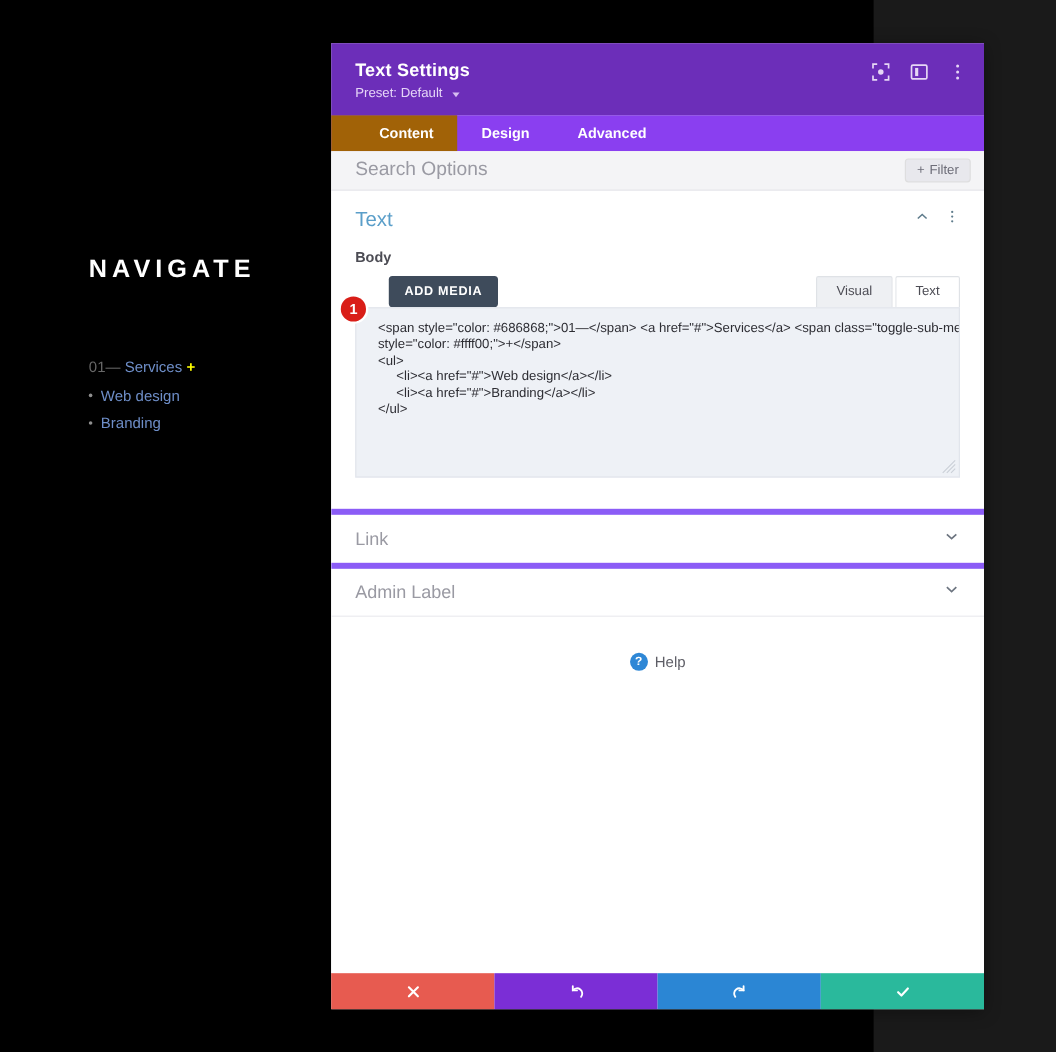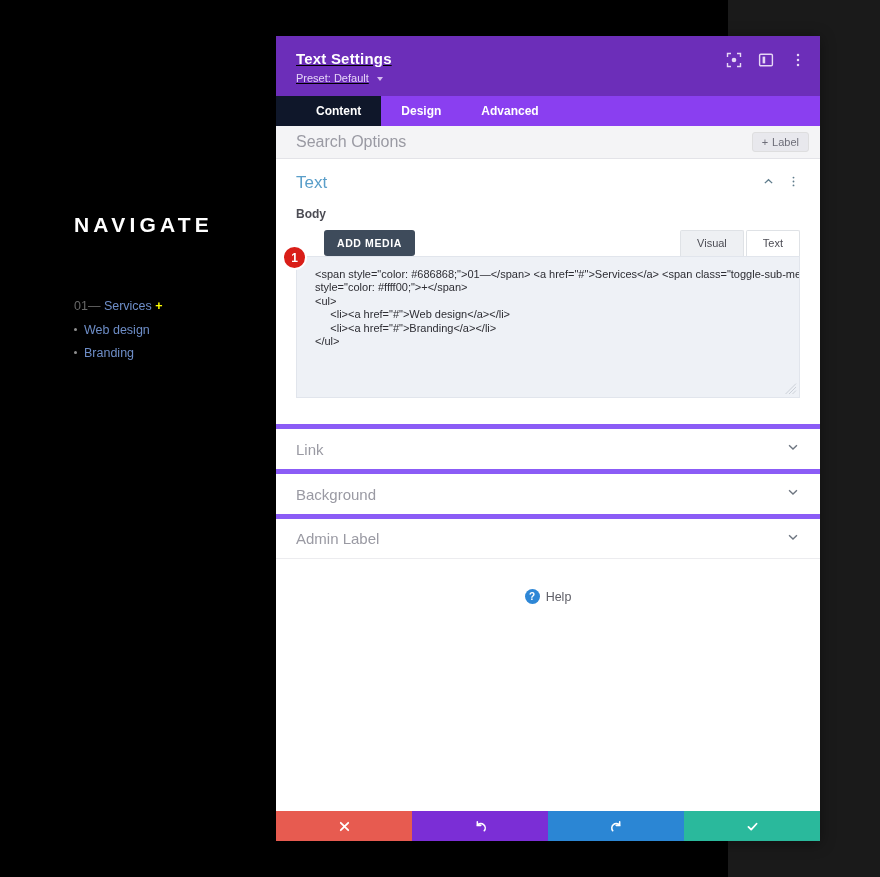--- a/index.html
+++ b/index.html
@@ -70,21 +70,20 @@
     flex-direction: column;
     box-shadow: 0 2px 14px rgba(0,0,0,.4);
   }
 
   
   #modal-header {
     background: #6c2eb9;
     padding: 14px 20px 12px 20px;
     position: relative;
     flex: 0 0 auto;
-    text-decoration: underline;
   }
   #modal-title {
     color: #ffffff;
     font-size: 15px;
     font-weight: bold;
     letter-spacing: .2px;
   }
   #preset-row {
     margin-top: 5px;
     color: #e5d5f7;
@@ -127,21 +126,21 @@
   .tab {
     color: #ffffff;
     font-size: 12px;
     font-weight: bold;
     padding: 0 20px;
     display: flex;
     align-items: center;
     cursor: pointer;
     line-height: 1;
   }
-  .tab.active { background: #0f172a; padding-left: 40px; }
+  .tab.active { background: #a16207; padding-left: 40px; }
 
   
   #search-row {
     background: #f4f4f6;
     border-bottom: 1px solid #e3e3e8;
     height: 33px;
     display: flex;
     align-items: center;
     padding: 0 11px 0 20px;
     flex: 0 0 auto;
@@ -399,21 +398,21 @@
   <div id="modal-tabs">
     <div class="tab active">Content</div>
     <div class="tab">Design</div>
     <div class="tab">Advanced</div>
   </div>
 
   <div id="search-row">
     <input id="search-input" type="text" placeholder="Search Options" style="">
     <button id="filter-button">
       <span>+</span>
-      <span>Label</span>
+      <span>Filter</span>
     </button>
   </div>
 
   <div id="modal-body">
 
     <div id="text-section">
       <div id="text-section-head">
         <div id="text-section-title">Text</div>
         <div class="sec-head-actions">
           <span class="sec-icon">
@@ -451,28 +450,20 @@
 &lt;/ul&gt;</textarea>
         <svg id="resize-grip" viewBox="0 0 12 12">
           <path d="M11 4L4 11M11 7.5L7.5 11M11 0.6L0.6 11" stroke="#a9b0bb" stroke-width="1"></path>
         </svg>
       </div>
     </div>
 
     <div id="accordions">
       <div class="acc-row">
         <span class="acc-label">Link</span>
-        <span class="acc-chevron">
-          <svg width="14" height="14" viewBox="0 0 16 16" fill="none" stroke="currentColor" stroke-width="1.6">
-            <path d="M3.5 6L8 10.2 12.5 6"></path>
-          </svg>
-        </span>
-      </div>
-      <div class="acc-row">
-        <span class="acc-label">Background</span>
         <span class="acc-chevron">
           <svg width="14" height="14" viewBox="0 0 16 16" fill="none" stroke="currentColor" stroke-width="1.6">
             <path d="M3.5 6L8 10.2 12.5 6"></path>
           </svg>
         </span>
       </div>
       <div class="acc-row">
         <span class="acc-label">Admin Label</span>
         <span class="acc-chevron">
           <svg width="14" height="14" viewBox="0 0 16 16" fill="none" stroke="currentColor" stroke-width="1.6">

